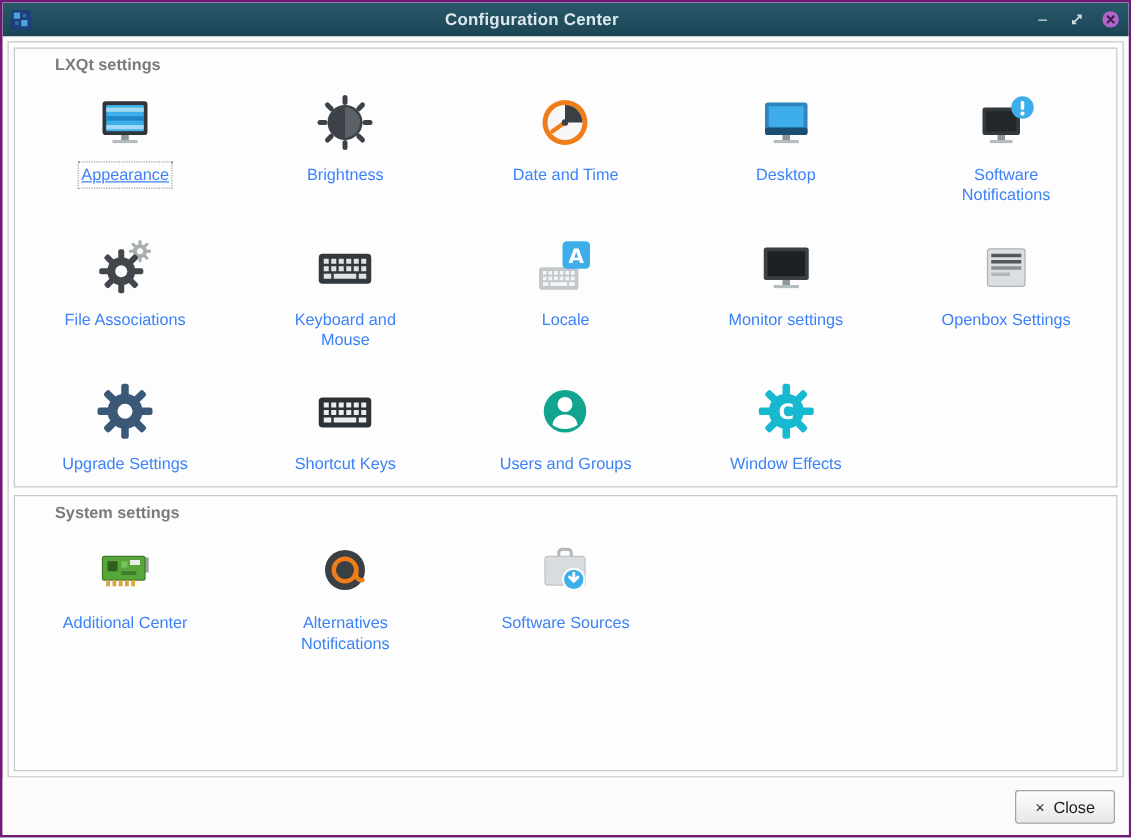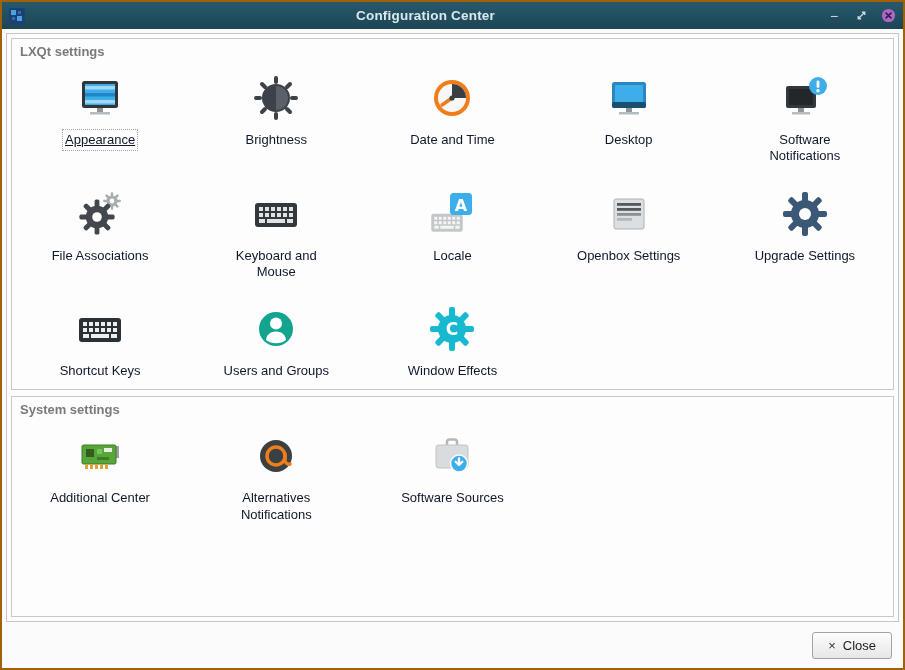--- a/index.html
+++ b/index.html
@@ -1,33 +1,33 @@
 <!DOCTYPE html>
 <html><head>
 <meta charset="utf-8">
 <style>
   html,body{margin:0;padding:0;background:#9ab4c4;font-family:"Liberation Sans",sans-serif;}
-  .window{width:905px;height:670px;box-sizing:border-box;border:2px solid #a16207;background:#fbfbfb;display:flex;flex-direction:column;overflow:hidden;}
+  .window{width:905px;height:670px;box-sizing:border-box;border:2px solid #701a75;background:#fbfbfb;display:flex;flex-direction:column;overflow:hidden;}
   
   .titlebar{height:27px;flex:0 0 auto;background:linear-gradient(#28596b,#1b4555);display:flex;align-items:center;padding:0 7px;gap:6px;}
   .tb-icon{width:16px;height:16px;flex:0 0 auto;}
   .tb-title{flex:1;text-align:center;font-weight:bold;font-size:13.5px;color:#dde8ed;letter-spacing:.2px;}
   .tb-btns{display:flex;align-items:center;gap:11px;flex:0 0 auto;}
   .tb-btn{width:16px;height:16px;display:flex;align-items:center;justify-content:center;color:#cfdbe1;font-size:14px;line-height:1;cursor:default;}
   
   .content{flex:1;display:flex;flex-direction:column;padding:4px 4px 0;min-height:0;}
   .scrollarea{flex:1;border:1px solid #c6c6c6;background:#fdfdfd;padding:3px;display:flex;flex-direction:column;min-height:0;}
   .groupbox{border:1px solid #c5c9cb;background:#fdfdfd;margin:1px;}
   .groupbox.system{flex:1;margin-top:5px;}
-  .group-title{font-size:13px;font-weight:bold;color:#7a7a7a;padding:5px 0 0 8px;}
+  .group-title{font-size:13px;font-weight:bold;color:#7a7a7a;padding:5px 0 0 8px;margin-left:24px;}
   .grid{display:grid;grid-template-columns:repeat(5,1fr);align-content:start;}
   .item{display:flex;flex-direction:column;align-items:center;padding:15px 6px 10px;gap:10px;cursor:pointer;}
   .item .icon{width:48px;height:48px;display:block;}
   .item .icon svg{width:48px;height:48px;display:block;}
-  .item .label{font-size:13px;color:#0f172a;text-align:center;line-height:1.25;max-width:150px;}
+  .item .label{font-size:13px;color:#3b82f6;text-align:center;line-height:1.25;max-width:150px;}
   .item.wrap2 .label{max-width:95px;}
   .item.selected .label{text-decoration:underline;outline:1px dotted #9aa7b0;outline-offset:2px;}
   
   .footer{flex:0 0 auto;height:46px;display:flex;align-items:center;justify-content:flex-end;padding:0 11px;background:#fbfbfb;}
   .close-btn{display:flex;align-items:center;gap:7px;padding:5px 15px;background:linear-gradient(#fdfdfd,#e7e7e7);border:1px solid #a3a3a3;border-radius:3px;font-size:13px;color:#1d1d1d;font-family:"Liberation Sans",sans-serif;cursor:pointer;}
   .close-btn .x{font-size:13px;color:#333;}
 </style>
 </head>
 <body>
 
@@ -232,20 +232,31 @@
                       <rect x="35" y="29" width="6" height="4"></rect>
                     </g>
                   </g>
                   <rect x="22" y="3" width="22" height="22" rx="3.5" fill="#3daee9"></rect>
                   <text x="33" y="20.5" text-anchor="middle" font-size="16" font-weight="bold" fill="#ffffff" font-family="'DejaVu Sans',sans-serif">A</text>
                 </svg>
             </span>
             <span class="label">Locale</span>
           </div>
 
+          <div class="item">
+            <span class="icon">
+              <svg viewBox="0 0 48 48">
+                  <rect x="6" y="8" width="36" height="26" rx="2" fill="#3a3f44"></rect>
+                  <rect x="9" y="11" width="30" height="20" fill="#1e2124"></rect>
+                  <rect x="21" y="34" width="6" height="4" fill="#8d979b"></rect>
+                  <rect x="14" y="38" width="20" height="2.5" fill="#b3bcbf"></rect>
+                </svg>
+            </span>
+            <span class="label">Monitor settings</span>
+          </div>
 
           <div class="item">
             <span class="icon">
               <svg viewBox="0 0 48 48">
                   <rect x="9" y="9" width="30" height="30" rx="2" fill="#dcdfe1" stroke="#aeb2b4"></rect>
                   <rect x="12" y="13" width="24" height="2.8" fill="#53585c"></rect>
                   <rect x="12" y="18" width="24" height="2.8" fill="#53585c"></rect>
                   <rect x="12" y="23" width="24" height="2.8" fill="#8a8f92"></rect>
                   <rect x="12" y="28" width="15" height="2.8" fill="#b3b8ba"></rect>
                 </svg>

